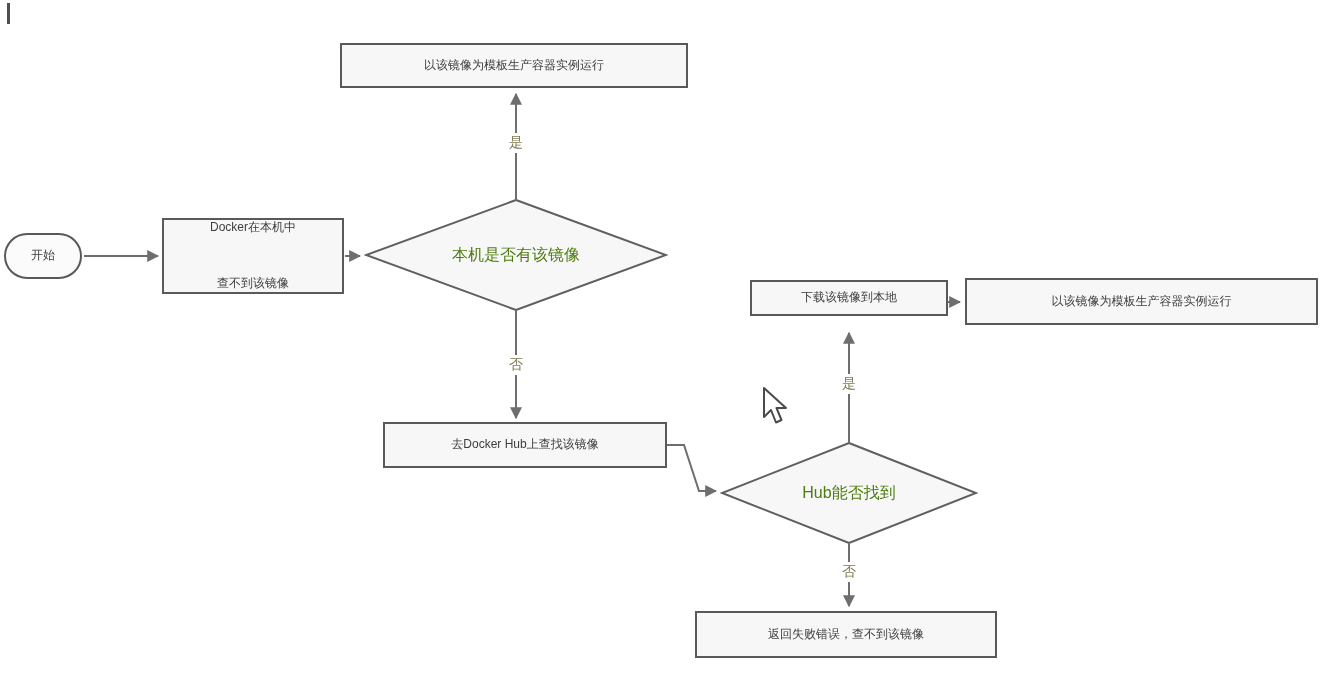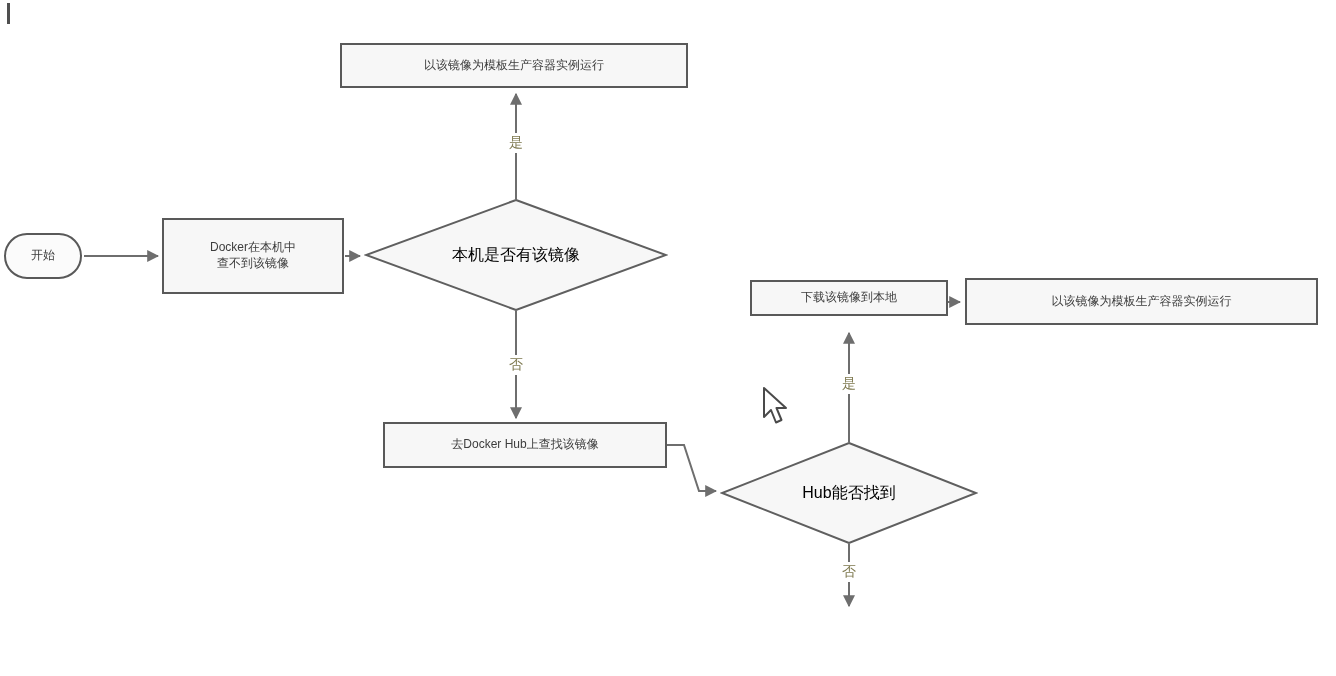--- a/index.html
+++ b/index.html
@@ -48,21 +48,21 @@
     position: absolute;
     left: 0; top: 0;
   }
   .diamond-label {
     position: absolute;
     left: 0; top: 0;
     width: 100%; height: 100%;
     display: flex;
     align-items: center;
     justify-content: center;
-    color: #000000;
+    color: #4d7c0f;
     font-size: 16px;
     z-index: 2;
   }
   .edge-label {
     position: absolute;
     z-index: 3;
     background: #ffffff;
     color: #7d784e;
     font-size: 14px;
     padding: 1px 3px;
@@ -99,21 +99,21 @@
     <path d="M 657 445 L 684 445 L 699 491 L 716 491" fill="none" stroke="#6e6e6e" stroke-width="2" marker-end="url(#arrow)"></path>
     <path d="M 849 442 V 333" fill="none" stroke="#6e6e6e" stroke-width="2" marker-end="url(#arrow)"></path>
     <path d="M 948 302 H 960" fill="none" stroke="#6e6e6e" stroke-width="2" marker-end="url(#arrow)"></path>
     <path d="M 849 544 V 606" fill="none" stroke="#6e6e6e" stroke-width="2" marker-end="url(#arrow)"></path>
   </svg>
 
   <div class="node stadium" style="left:4px; top:233px; width:78px; height:46px;">
     <span>开始</span>
   </div>
 
-  <div class="node" style="left:162px; top:218px; width:182px; height:76px; flex-direction:column;">
+  <div class="node" style="left:162px; top:218px; width:182px; height:76px; flex-direction:column;justify-content:space-between;">
     <div>Docker在本机中</div>
     <div>查不到该镜像</div>
   </div>
 
   <div class="diamond-wrap" style="left:364px; top:199px; width:304px; height:112px;">
     <svg width="304" height="112" viewBox="0 0 304 112">
       <polygon points="152,1 302,56 152,111 2,56" fill="#f7f7f7" stroke="#5f5f5f" stroke-width="2"></polygon>
     </svg>
     <div class="diamond-label">本机是否有该镜像</div>
   </div>
@@ -134,20 +134,23 @@
   </div>
 
   <div class="node" style="left:750px; top:280px; width:198px; height:36px;">
     <span>下载该镜像到本地</span>
   </div>
 
   <div class="node" style="left:965px; top:278px; width:353px; height:47px;">
     <span>以该镜像为模板生产容器实例运行</span>
   </div>
 
+  <div class="node" style="left:695px; top:611px; width:302px; height:47px;">
+    <span>返回失败错误，查不到该镜像</span>
+  </div>
 
   <span class="edge-label" style="left:516px; top:143px;">是</span>
   <span class="edge-label" style="left:516px; top:365px;">否</span>
   <span class="edge-label" style="left:849px; top:384px;">是</span>
   <span class="edge-label" style="left:849px; top:572px;">否</span>
 
   <div class="text-caret"></div>
 
   <svg class="mouse-cursor" width="32" height="44" viewBox="0 0 32 44">
     <path d="M3 2 L3 31 L10 24 L15 36.5 L20.5 34 L15.5 22 L25 22 Z" fill="#ffffff" stroke="#4a4a4a" stroke-width="2" stroke-linejoin="round"></path>

